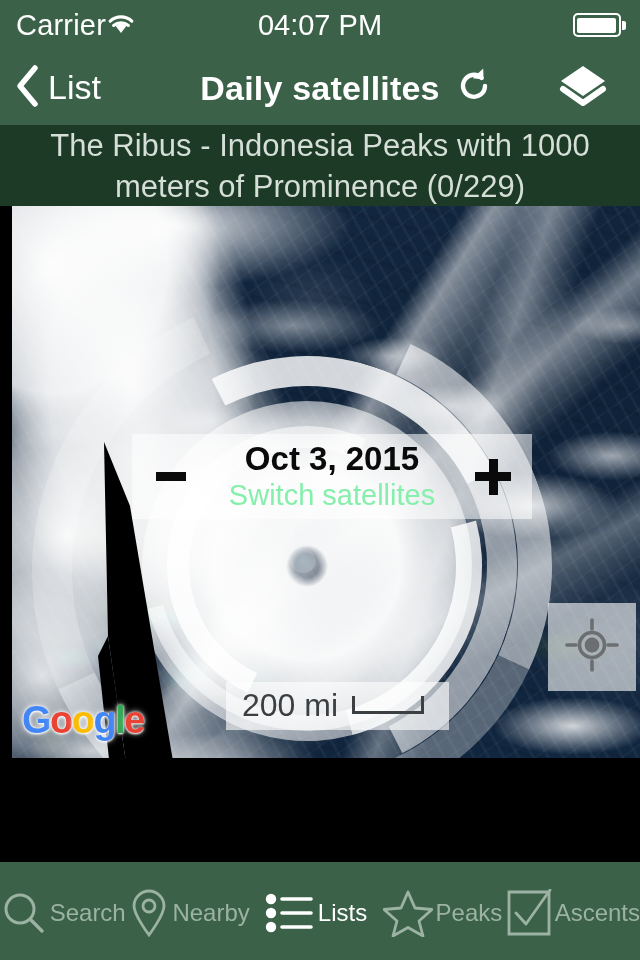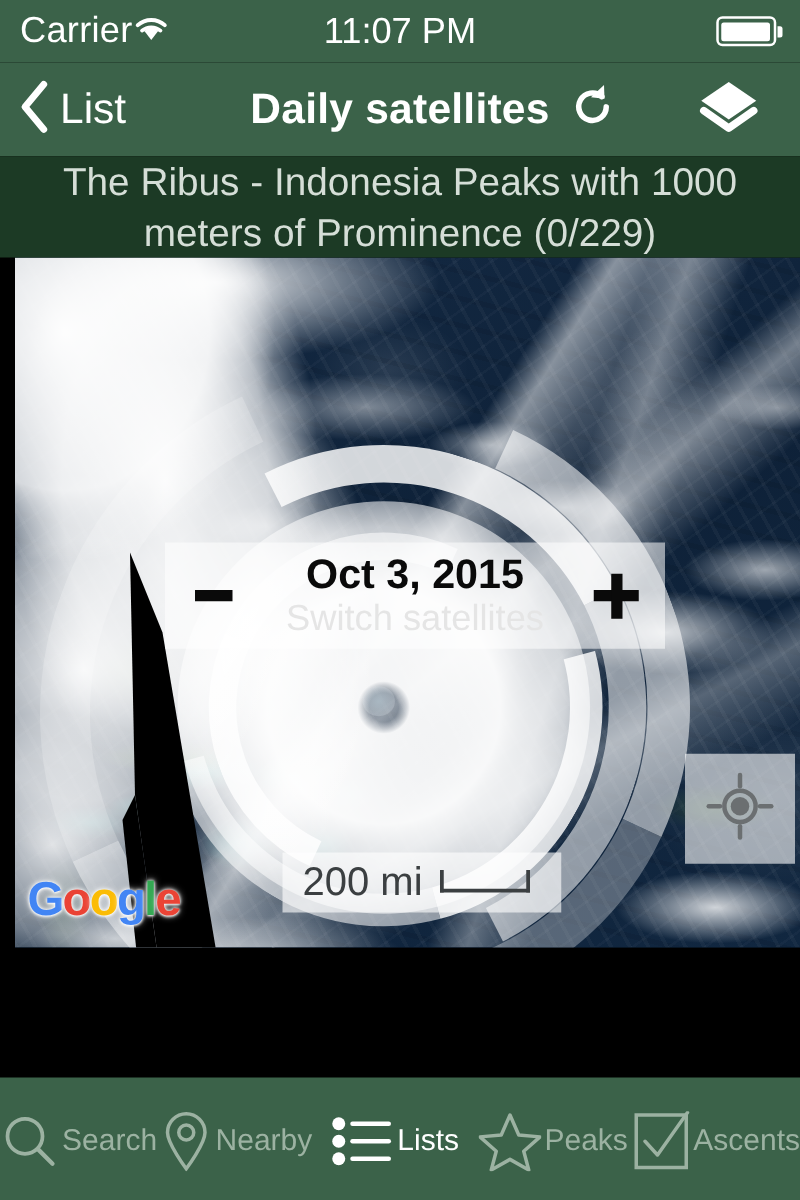--- a/index.html
+++ b/index.html
@@ -248,21 +248,21 @@
   .sym-plus::before { left: 0; top: 13.5px; width: 36px; height: 9px; }
   .sym-plus::after  { top: 0; left: 13.5px; height: 36px; width: 9px; }
   .date-center {
     flex: 1; text-align: center;
   }
   .date-value {
     color: #0a0a0a; font-size: 33px; font-weight: 700;
     line-height: 36px;
   }
   .date-sub {
-    color: #e5e5e5; font-size: 29px; line-height: 34px;
+    color: #86efac; font-size: 29px; line-height: 34px;
     margin-top: 1px;
   }
 
   
   .google-logo {
     position: absolute; left: 10px; bottom: 16px;
     z-index: 20;
     font-size: 38px; font-weight: 700;
     letter-spacing: -1.5px;
     text-shadow:
@@ -330,21 +330,21 @@
     <div class="status-left">
       <span class="carrier-text">Carrier</span>
       <span class="wifi-icon">
         <svg width="30" height="24" viewBox="0 0 30 24">
           <path d="M15 21.5 L9.5 14.2 A9.5 9.5 0 0 1 20.5 14.2 Z" fill="#fff"></path>
           <path d="M4.2 9.6 A16 16 0 0 1 25.8 9.6" stroke="#fff" stroke-width="3.2" fill="none" stroke-linecap="round"></path>
           <path d="M7.6 14.0 A11.5 11.5 0 0 1 22.4 14.0" stroke="#fff" stroke-width="3" fill="none" stroke-linecap="round"></path>
         </svg>
       </span>
     </div>
-    <div class="status-clock">11:07 PM</div>
+    <div class="status-clock">04:07 PM</div>
     <div class="battery">
       <div class="battery-body">
           <div class="battery-fill"></div>
         </div>
       <div class="battery-nub"></div>
     </div>
   </div>
 
   <div class="nav-bar">
     <div class="nav-back">

